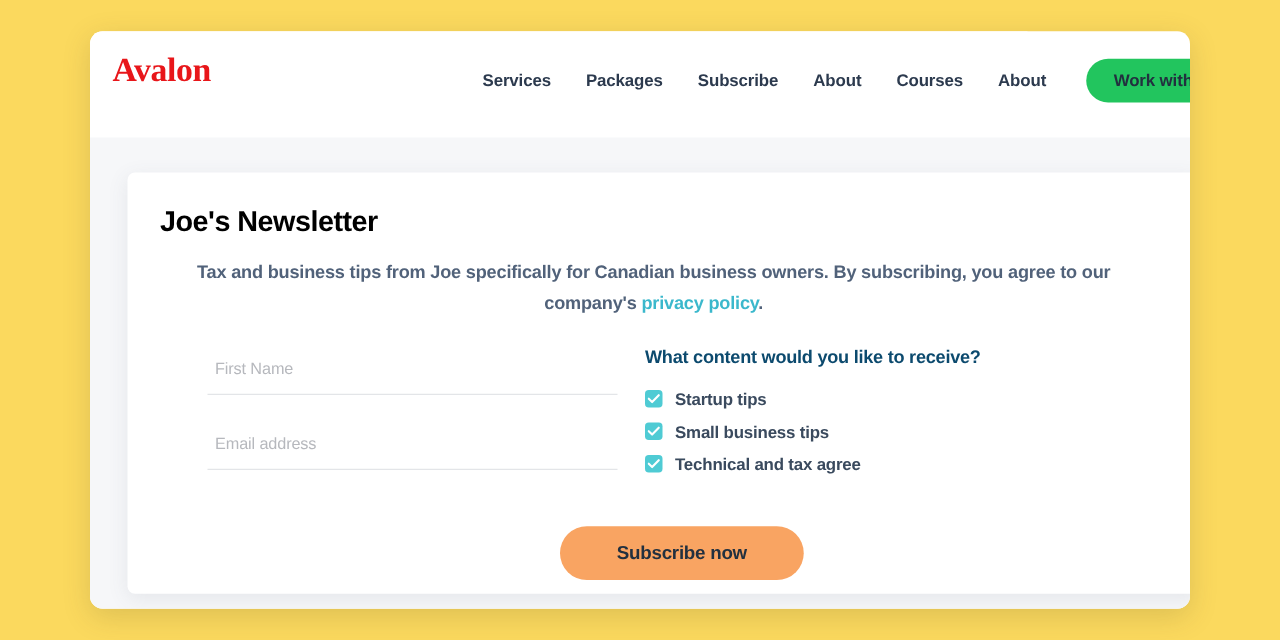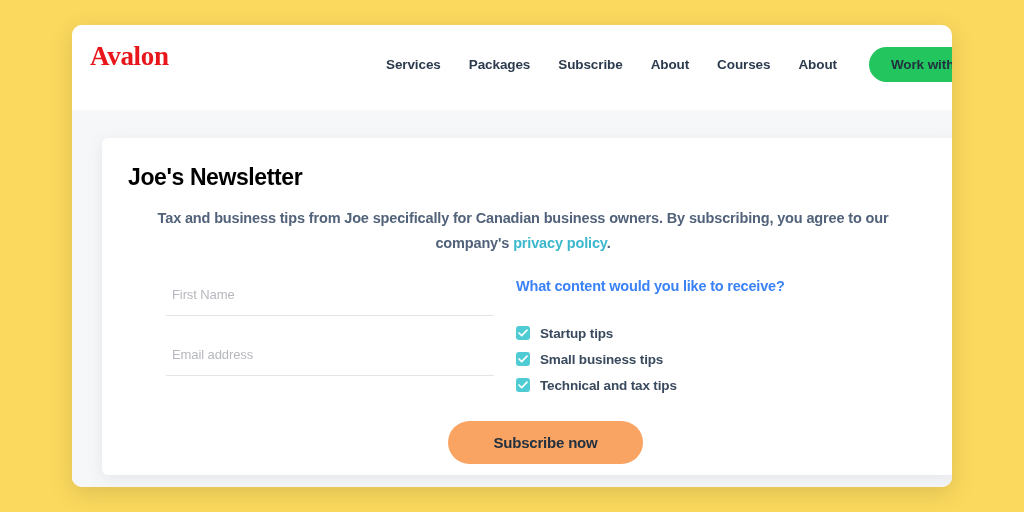--- a/index.html
+++ b/index.html
@@ -177,23 +177,23 @@
   #preferences {
     position: absolute;
     left: 414px;
     top: 140px;
     width: 360px;
   }
 
   #preferences-question {
     font-size: 14.5px;
     font-weight: bold;
-    color: #3b82f6;
+    color: #0c4a6e;
     letter-spacing: -0.2px;
-    margin-bottom: 26px;
+    margin-bottom: 12px;
   }
 
   .checkbox-row {
     display: flex;
     align-items: center;
     gap: 10px;
     height: 26px;
   }
 
   .checkbox-box {
@@ -297,21 +297,21 @@
         </span>
         <span class="checkbox-label">Small business tips</span>
       </div>
 
       <div class="checkbox-row">
         <span class="checkbox-box">
           <svg width="10" height="10" viewBox="0 0 10 10" aria-hidden="true">
             <polyline points="1,5 3.7,7.6 9,2.2" fill="none" stroke="#ffffff" stroke-width="1.7" stroke-linecap="round" stroke-linejoin="round"></polyline>
           </svg>
         </span>
-        <span class="checkbox-label">Technical and tax tips</span>
+        <span class="checkbox-label">Technical and tax agree</span>
       </div>
 
     </div>
 
     <button id="subscribe-button">Subscribe now</button>
 
   </div>
 </div>
 
 </body></html>

